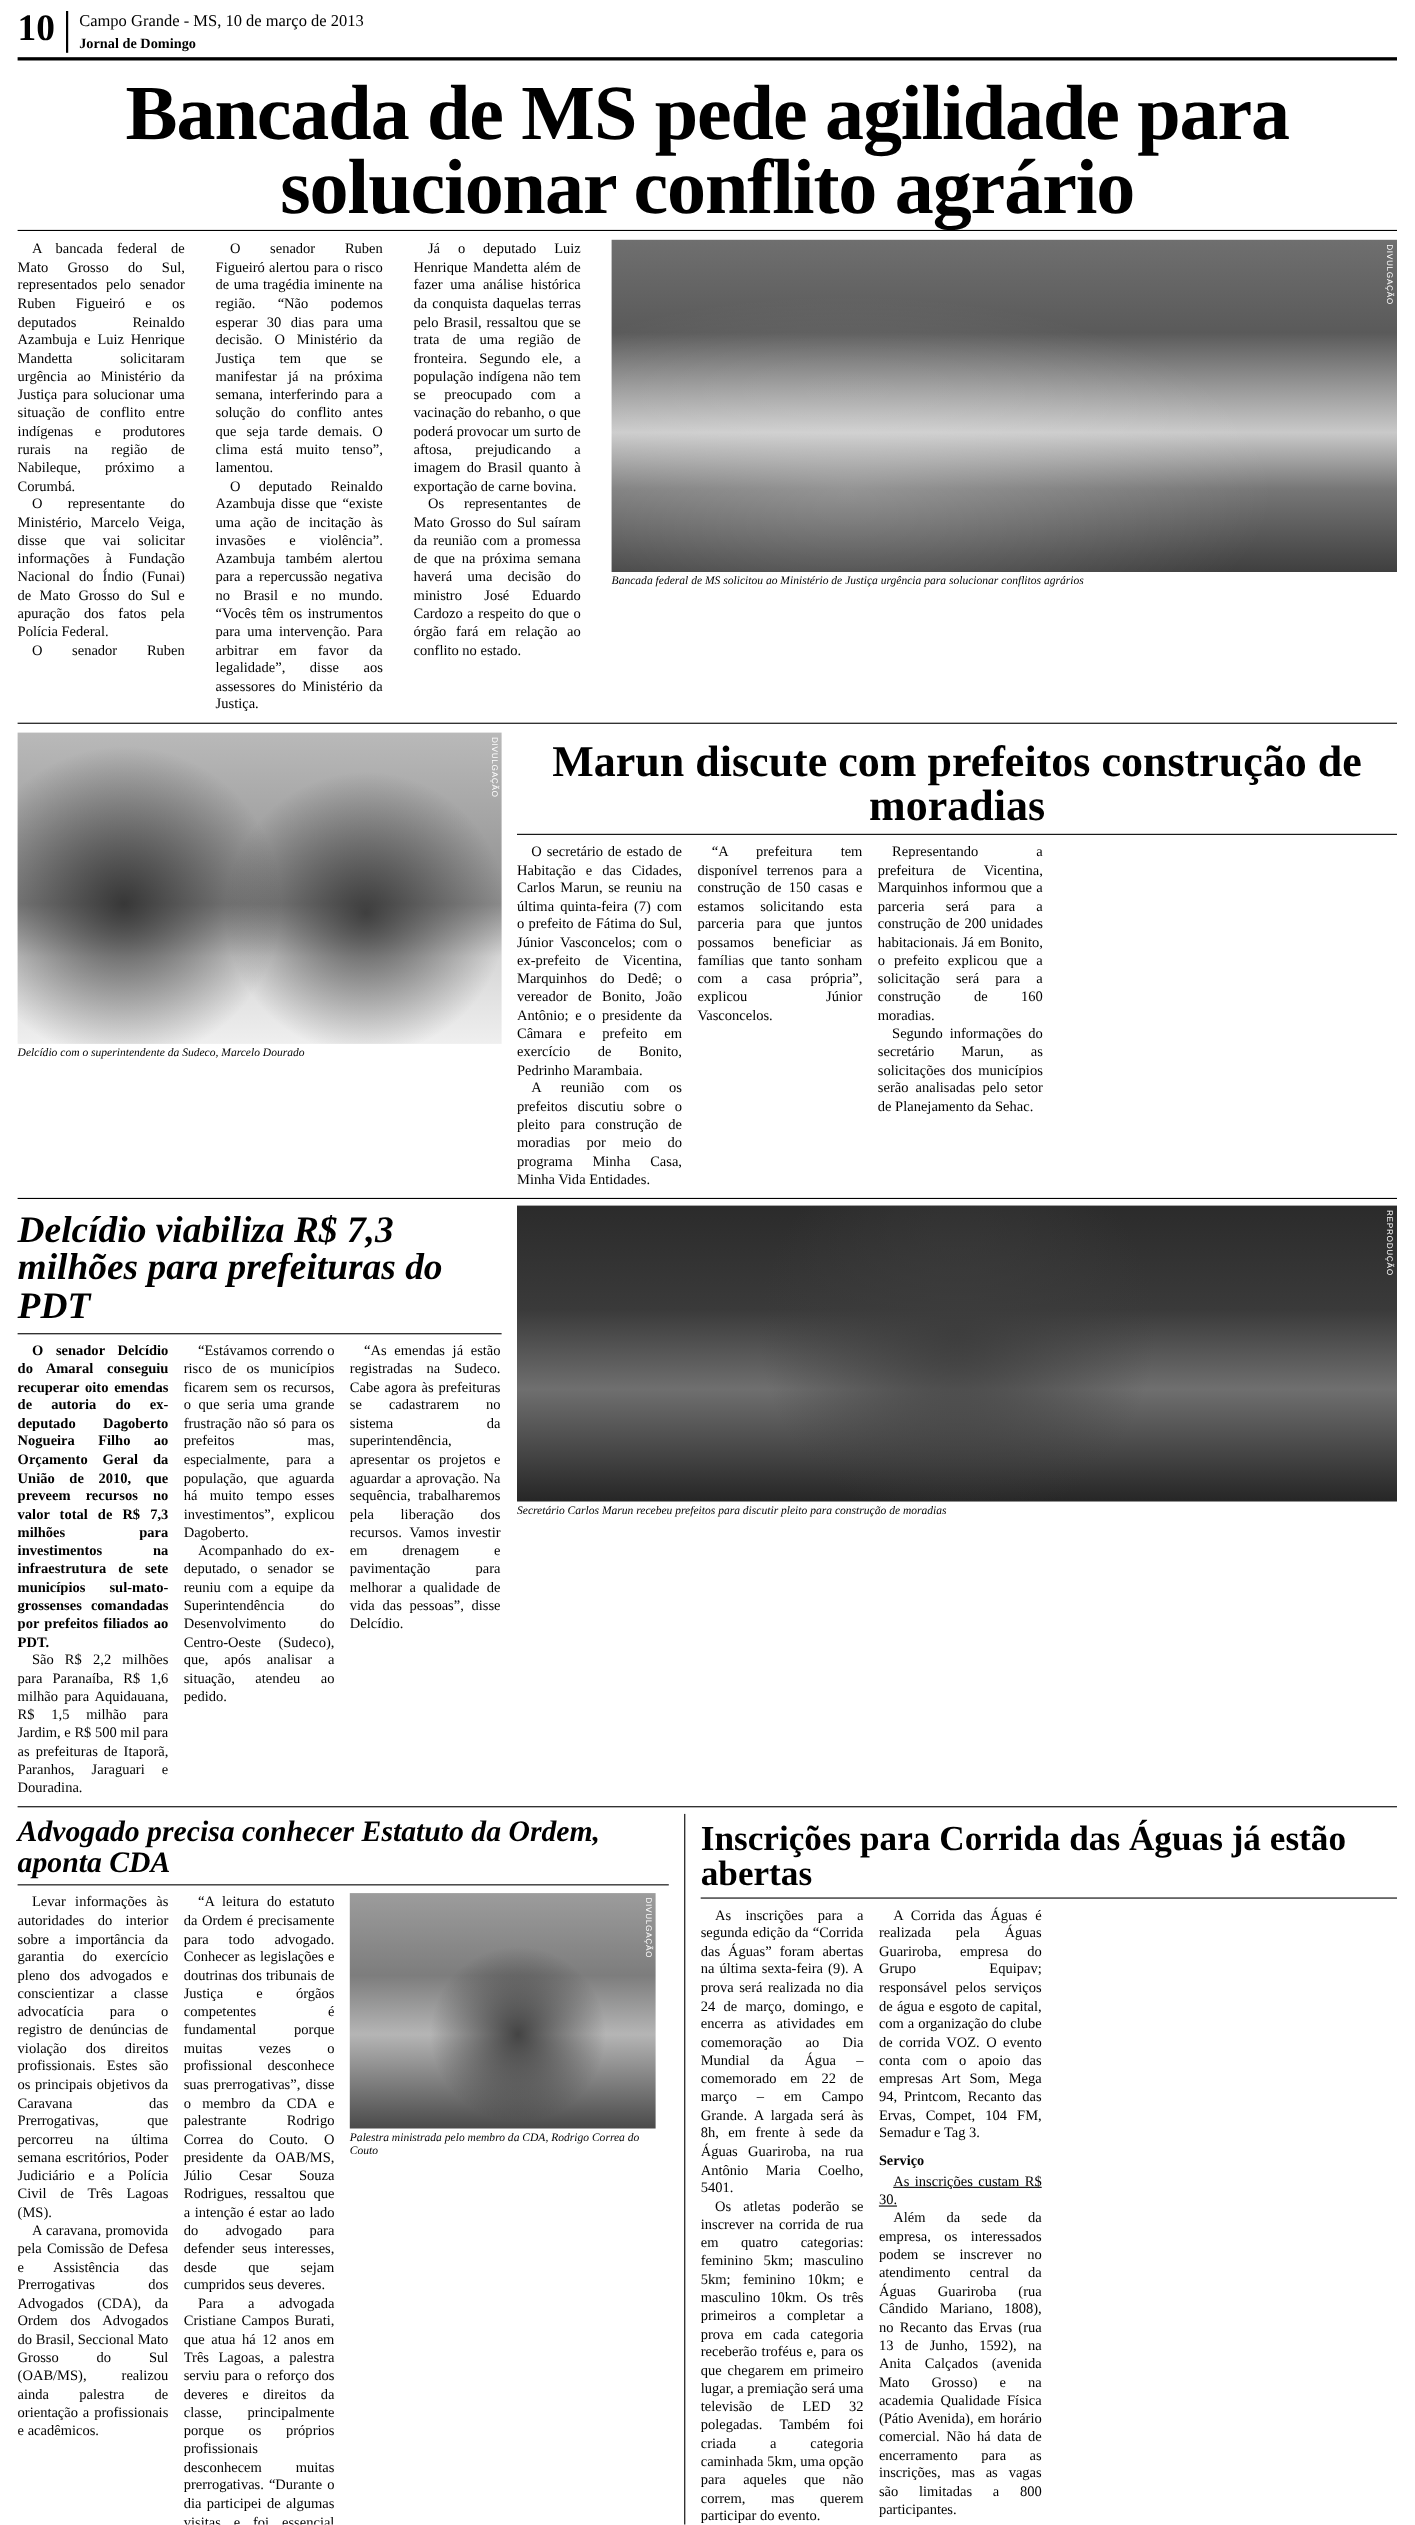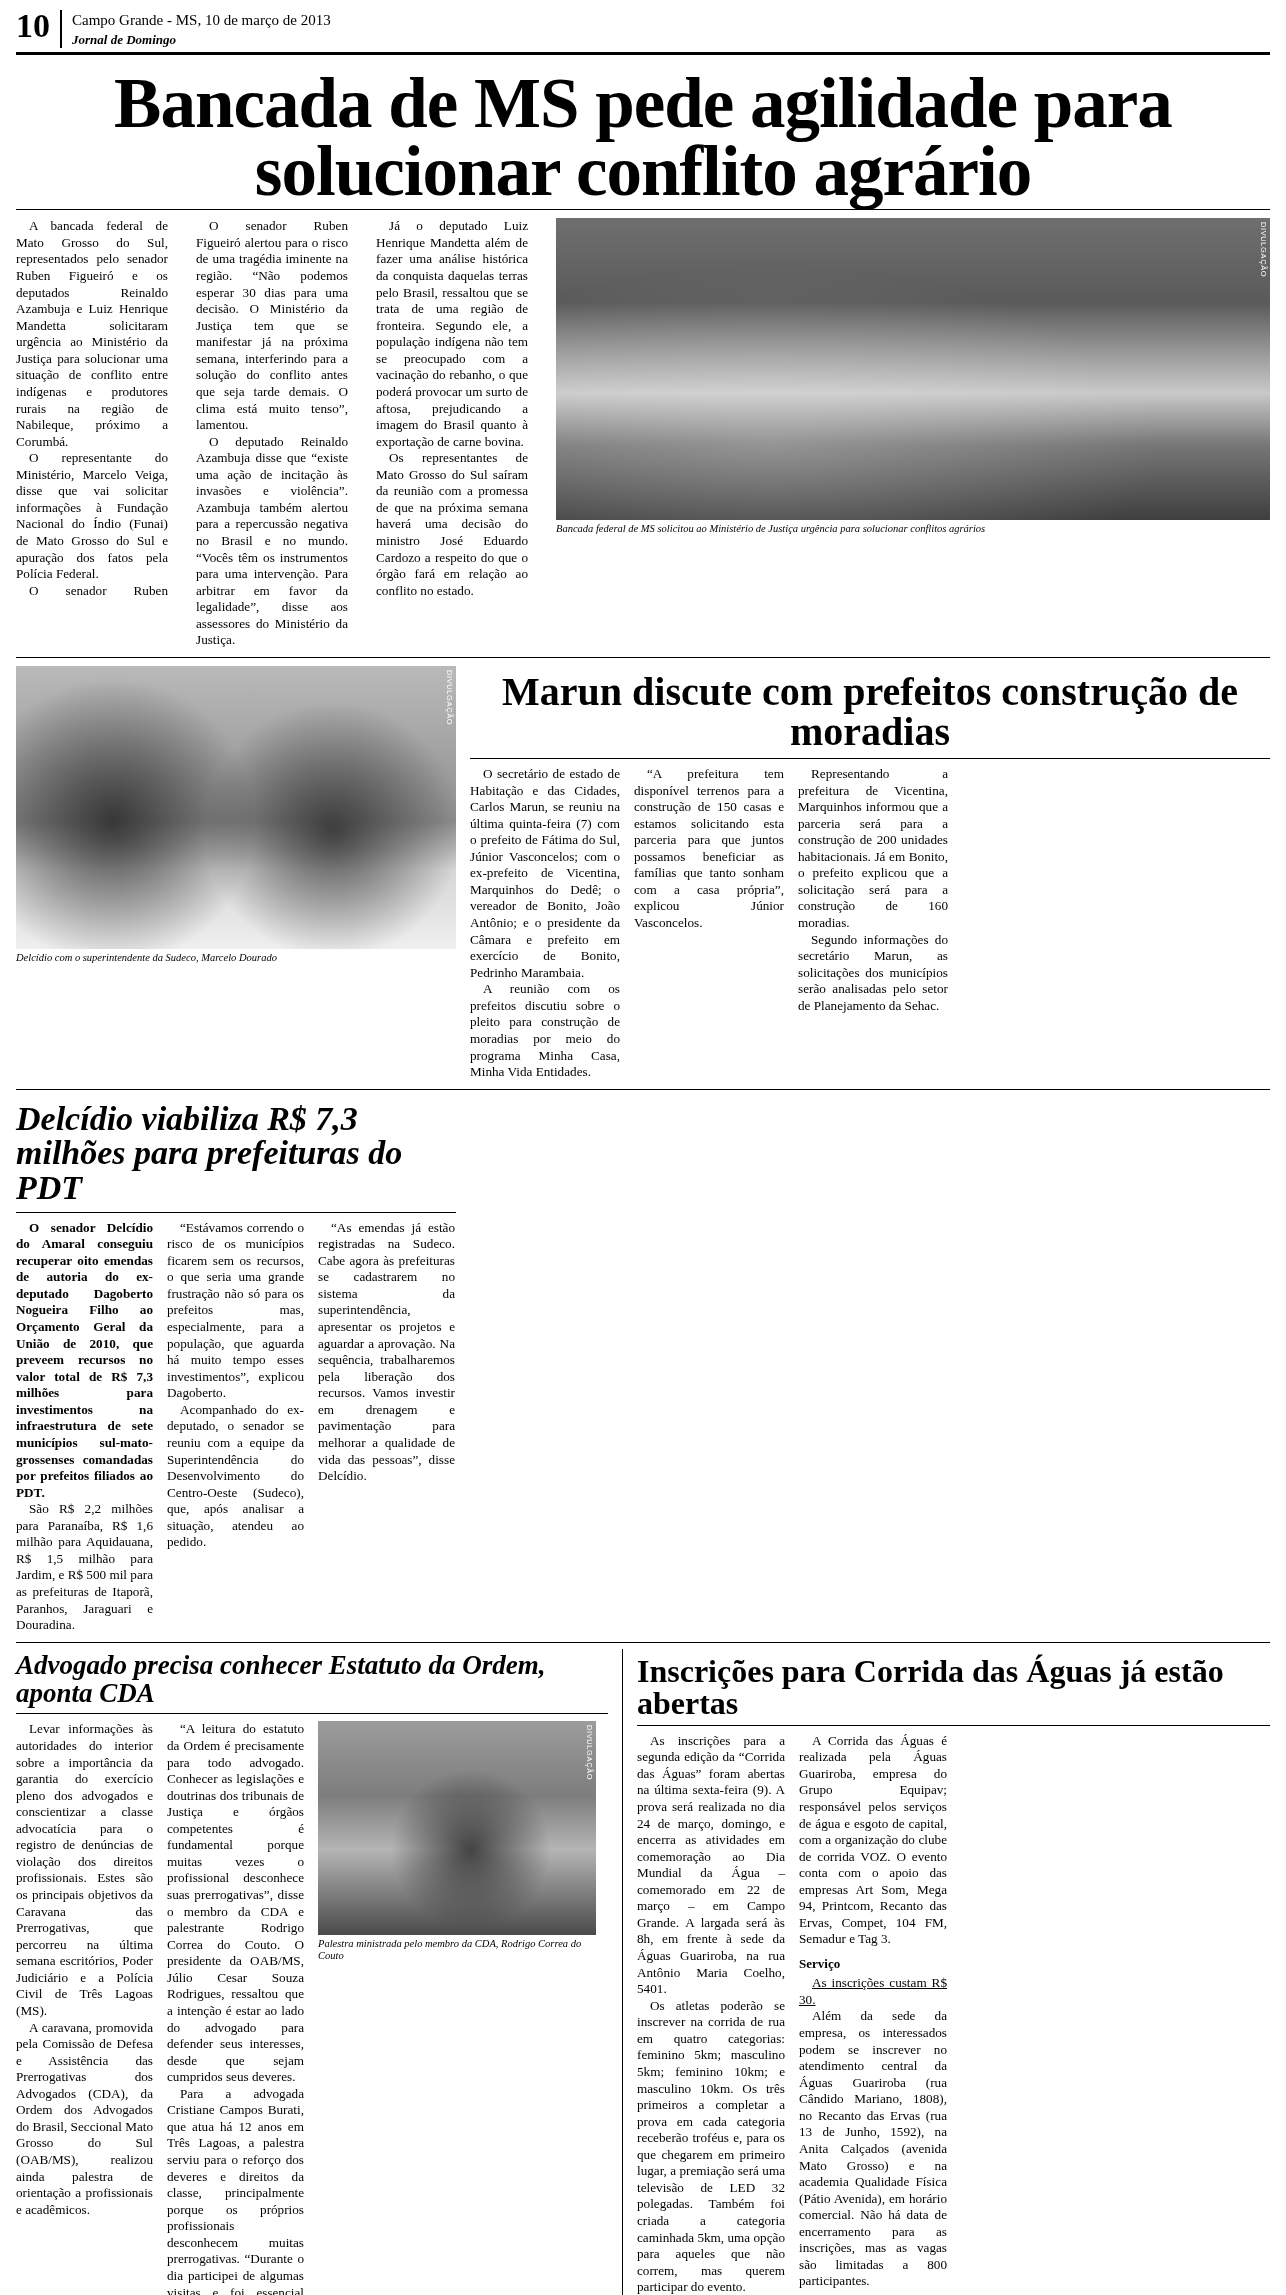--- a/index.html
+++ b/index.html
@@ -12,21 +12,21 @@
     position:relative;
   }
   .page { width:1286px; height:2295px; padding:10px 16px 0 16px; position:relative; }
 
   
   .masthead { display:flex; align-items:flex-start; border-bottom:3px solid #000; padding-bottom:4px; }
   .folio { font-family:"Liberation Serif", serif; font-size:34px; font-weight:bold; line-height:0.95; padding-right:10px; }
   .mast-rule { width:2px; background:#000; align-self:stretch; margin-right:10px; }
   .mast-text { padding-top:2px; }
   .mast-line1 { font-size:15px; }
-  .mast-line2 { font-size:13px; font-weight:bold; margin-top:3px;font-style:italic; }
+  .mast-line2 { font-size:13px; font-weight:bold; margin-top:3px; }
 
   
   h1.headline {
     font-family:"Liberation Serif", serif;
     font-weight:bold;
     font-size:71px;
     line-height:0.96;
     letter-spacing:-1px;
     margin:14px 0 4px 0;
     text-align:center;
@@ -190,20 +190,26 @@
         <div class="col" style="width:137px;">
           <p>“Estávamos correndo o risco de os municípios ficarem sem os recursos, o que seria uma grande frustração não só para os prefeitos mas, especialmente, para a população, que aguarda há muito tempo esses investimentos”, explicou Dagoberto.</p>
           <p>Acompanhado do ex-deputado, o senador se reuniu com a equipe da Superintendência do Desenvolvimento do Centro-Oeste (Sudeco), que, após analisar a situação, atendeu ao pedido.</p>
         </div>
         <div class="col" style="width:137px;">
           <p>“As emendas já estão registradas na Sudeco. Cabe agora às prefeituras se cadastrarem no sistema da superintendência, apresentar os projetos e aguardar a aprovação. Na sequência, trabalharemos pela liberação dos recursos. Vamos investir em drenagem e pavimentação para melhorar a qualidade de vida das pessoas”, disse Delcídio.</p>
         </div>
       </div>
     </div>
 
+    <div style="flex:1;">
+      <div class="photo ph-marun" style="height:269px;">
+        <div class="credit">REPRODUÇÃO</div>
+      </div>
+      <div class="caption">Secretário Carlos Marun recebeu prefeitos para discutir pleito para construção de moradias</div>
+    </div>
   </div>
 
   <div class="rule-thin" style="margin:8px 0 6px 0;"></div>
 
   <div class="flexrow" style="gap:14px;">
 
     <div style="width:592px;">
       <h2 class="italic-small" style="margin-top:2px;">Advogado precisa conhecer Estatuto da Ordem, aponta CDA</h2>
       <div class="rule-thin" style="margin-bottom:7px;"></div>
 

